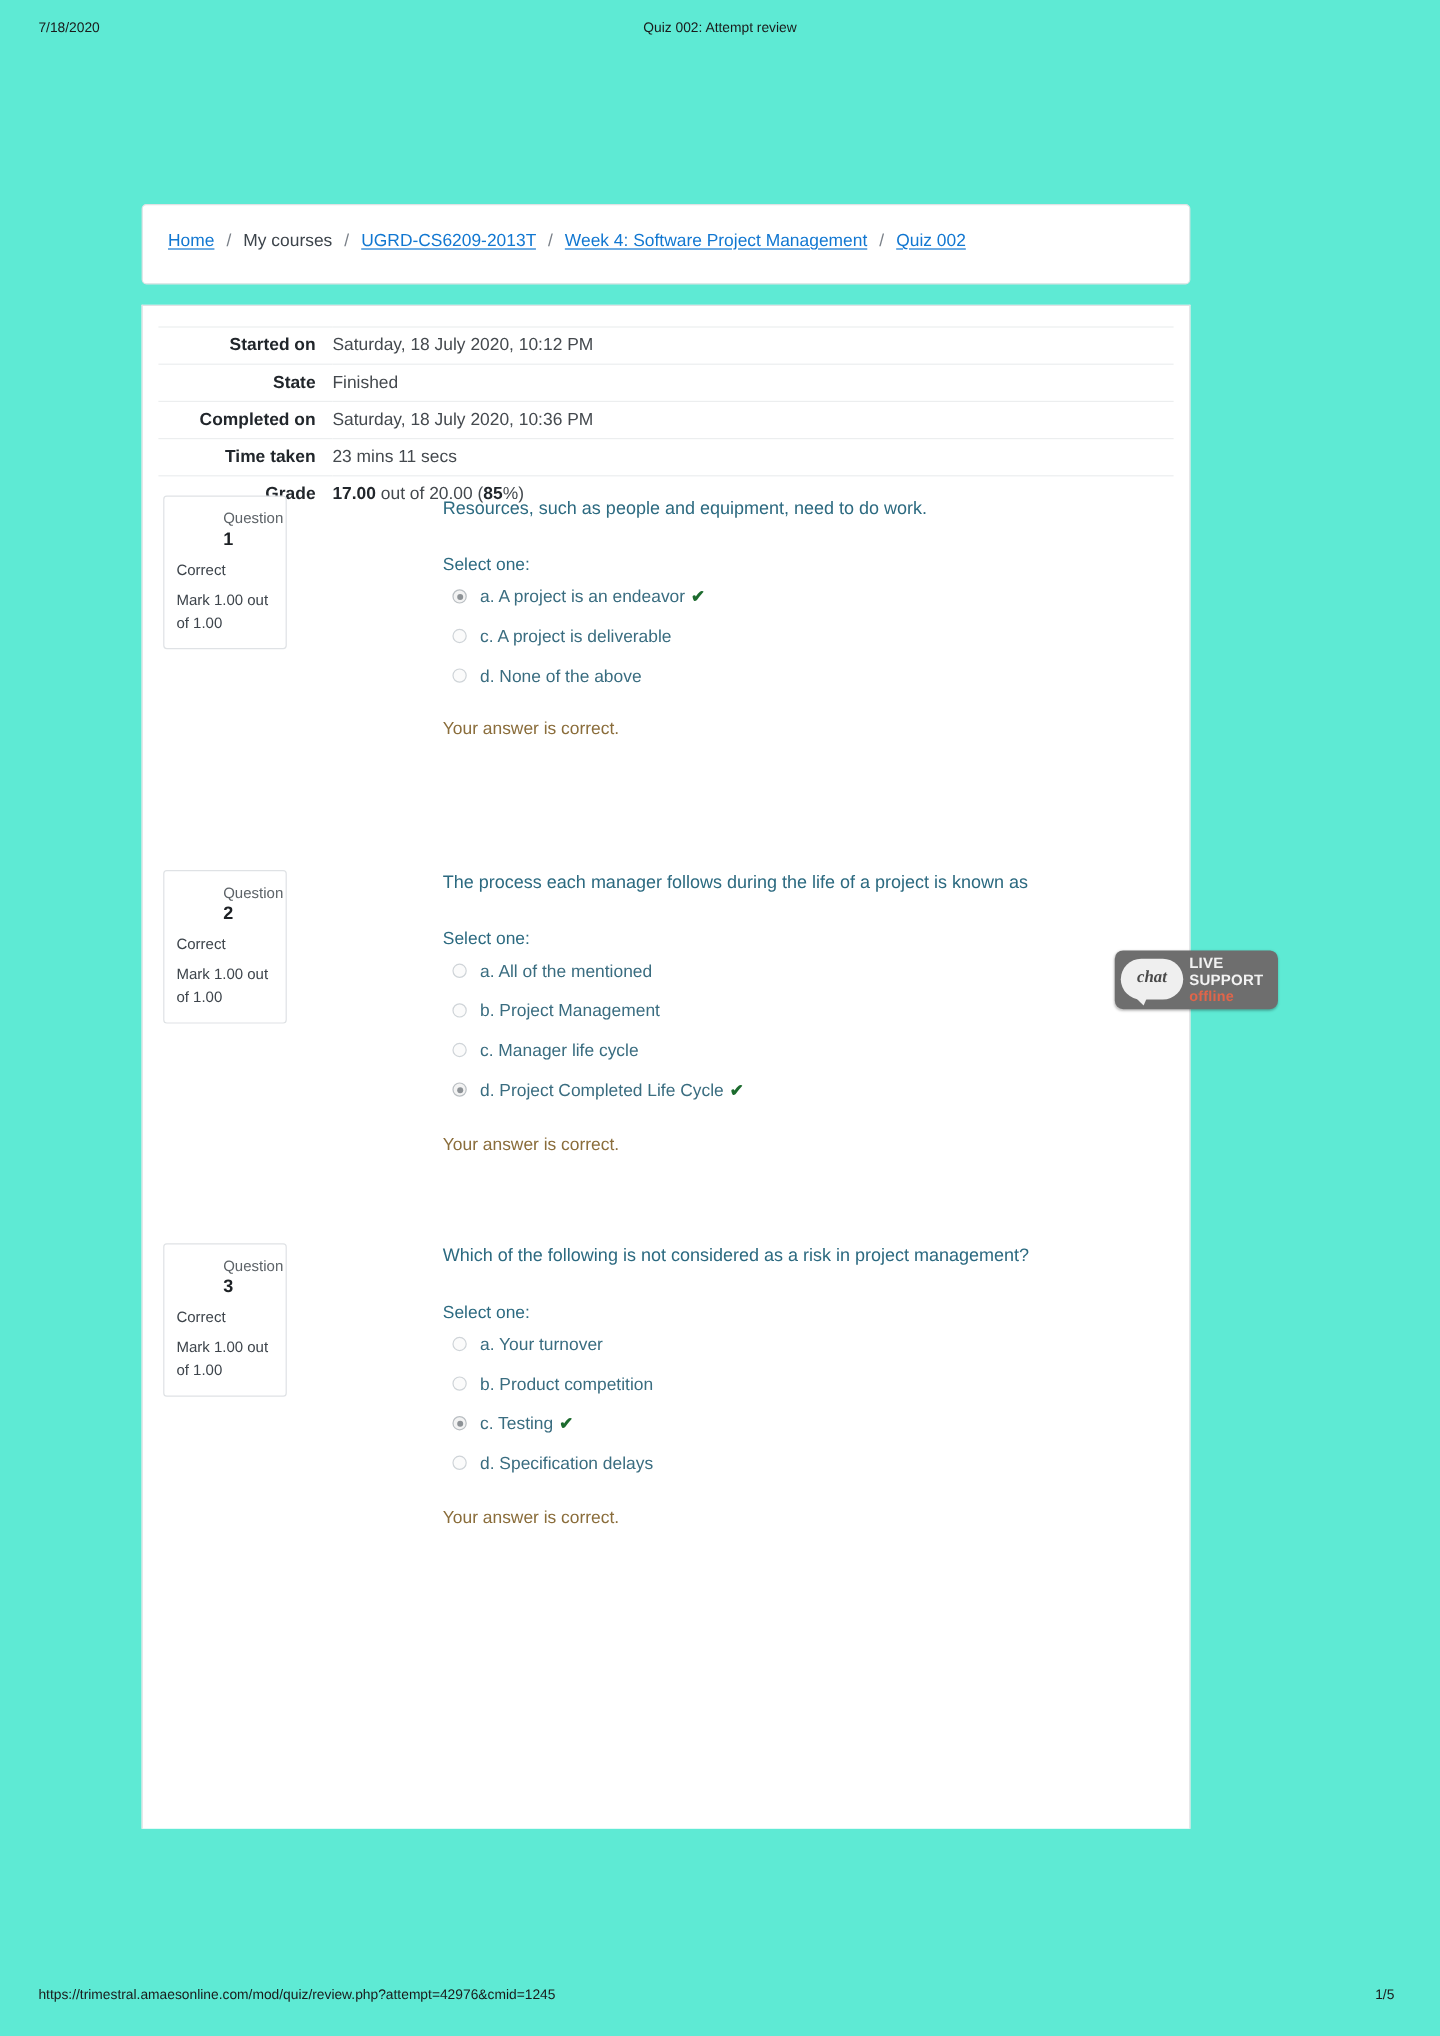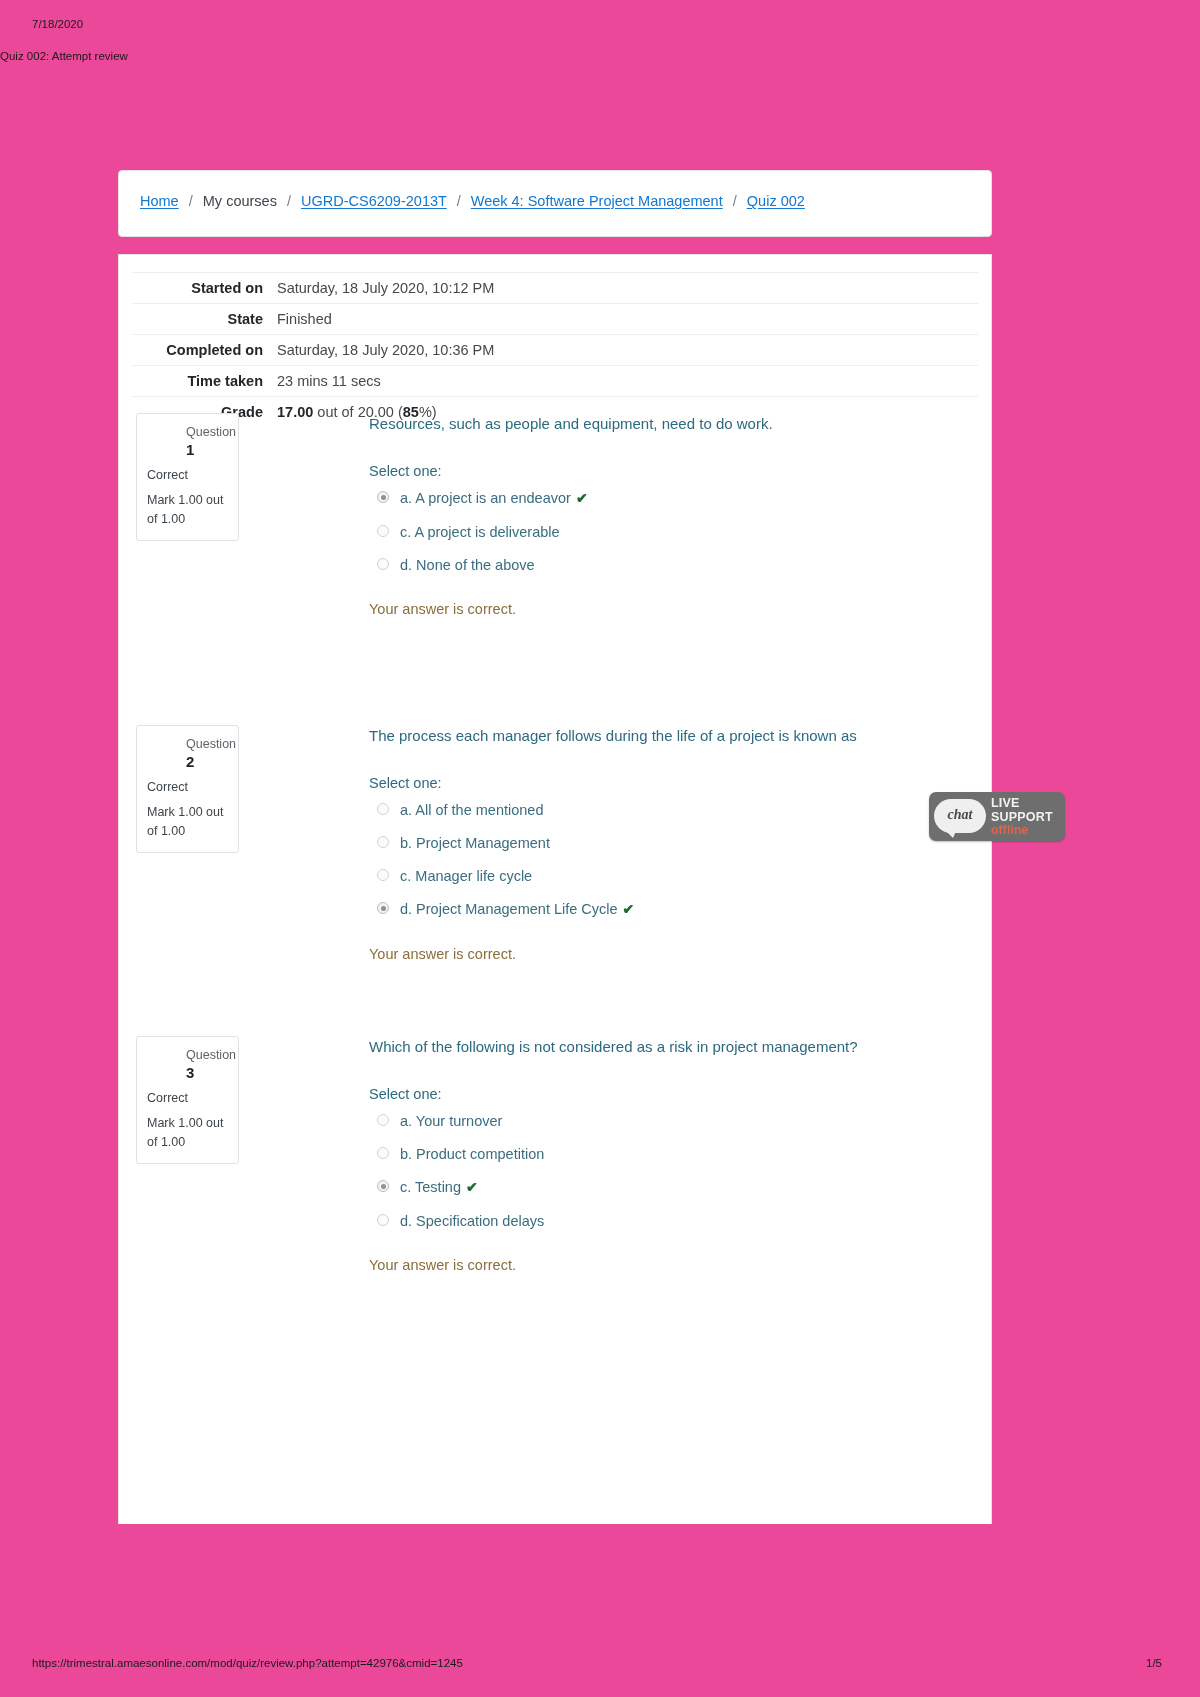--- a/index.html
+++ b/index.html
@@ -7,34 +7,34 @@
     margin: 0; padding: 0;
     background: #ffffff;
     font-family: "Liberation Sans", sans-serif;
     -webkit-font-smoothing: antialiased;
   }
   .page {
     position: relative;
     width: 1200px;
     height: 1697px;
     margin: 0 auto;
-    background: #ec4899;
+    background: #5eead4;
     overflow: hidden;
   }
 
   
   .print-header {
     position: absolute;
     top: 18px; left: 0; right: 0;
     height: 16px;
     font-size: 11.5px;
     color: #1a1a1a;
   }
   .print-header .ph-left  { position: absolute; left: 32px;  top: 0; }
-  .print-header .ph-center{ position: absolute; left: 0; right: 0; text-align: left; top: 0; margin-top: 32px; }
+  .print-header .ph-center{ position: absolute; left: 0; right: 0; text-align: center; top: 0; }
 
   .print-footer {
     position: absolute;
     bottom: 24px; left: 0; right: 0;
     height: 16px;
     font-size: 11.5px;
     color: #1a1a1a;
   }
   .print-footer .pf-left  { position: absolute; left: 32px; top: 0; }
   .print-footer .pf-right { position: absolute; right: 38px; top: 0; }
@@ -321,21 +321,21 @@
             <div class="qstate">Correct</div>
             <div class="qmark">Mark 1.00 out of 1.00</div>
           </div>
           <div class="qbody">
             <div class="qtext">The process each manager follows during the life of a project is known as</div>
             <div class="select-one">Select one:</div>
             <ul class="answers">
               <li class=""><span class="radio"></span><span>a. All of the mentioned</span></li>
               <li class=""><span class="radio"></span><span>b. Project Management</span></li>
               <li class=""><span class="radio"></span><span>c. Manager life cycle</span></li>
-              <li class="sel"><span class="radio"></span><span>d.  Project Management Life Cycle</span><span class="tick">✔</span></li>
+              <li class="sel"><span class="radio"></span><span>d.  Project Completed Life Cycle</span><span class="tick">✔</span></li>
             </ul>
             <div class="feedback">Your answer is correct.</div>
           </div>
         </div>
         <div class="question" style="top: 781px;">
           <div class="qbox">
             <div class="qno"><span>Question</span> <b>3</b></div>
             <div class="qstate">Correct</div>
             <div class="qmark">Mark 1.00 out of 1.00</div>
           </div>

